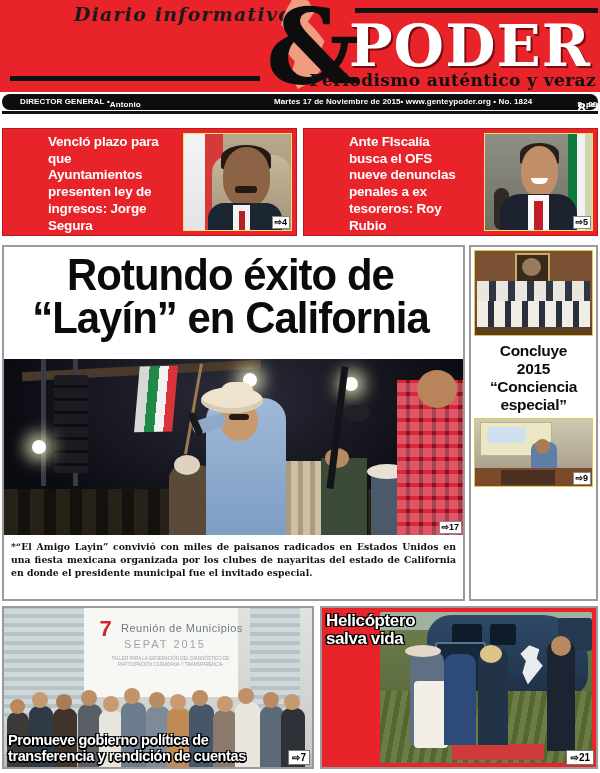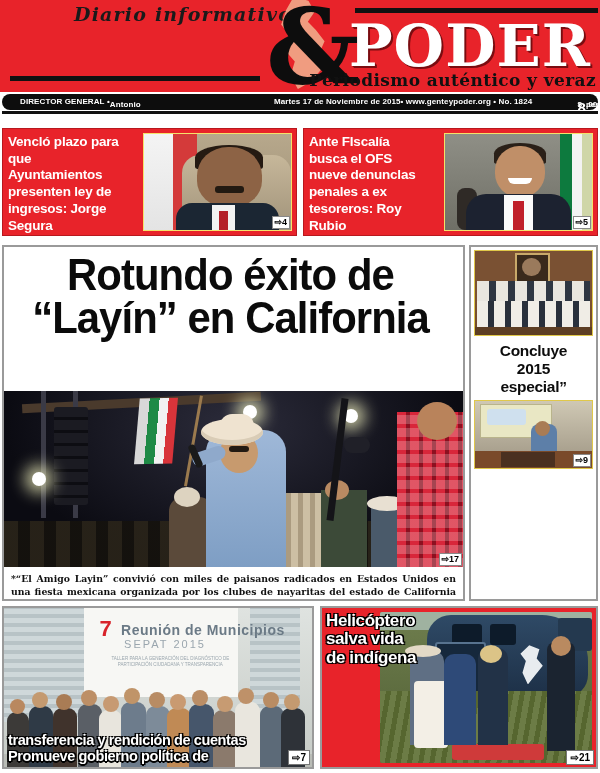--- a/index.html
+++ b/index.html
@@ -87,21 +87,21 @@
   .topbox {
     position: absolute; top: 0; width: 295px; height: 108px;
     background: #e8232a; border: 1px solid #b8181e;
     display: flex; align-items: stretch;
   }
   .topbox.left { left: 2px; }
   .topbox.right { left: 303px; }
   .topbox .tb-head {
     flex: 0 0 140px; padding: 5px 19px 3px 5px;
     font-size: 13.5px; font-weight: 700; color: #fff;
-    line-height: 1.24; letter-spacing: -0.2px;
+    line-height: 1.24; letter-spacing: -0.2px; margin-left: 40px;
   }
   .topbox .tb-photo {
     position: relative; flex: 1 1 auto; margin: 4px 4px 4px 0;
     border: 1px solid #f5e26a; overflow: hidden;
   }
   .pageref {
     position: absolute; right: 1px; bottom: 1px;
     background: #fff; color: #000; font-size: 9px; font-weight: 700;
     padding: 0 2px 0 1px; line-height: 11px; border: 1px solid #888;
     white-space: nowrap;
@@ -141,21 +141,21 @@
   .ph-roy .shirt{ position:absolute; left:40%; top:64%; width:20%; height:36%; background:#fafafa;}
   .ph-roy .tie  { position:absolute; left:46%; top:70%; width:8%; height:30%; background:#c01f2a;}
   .ph-roy .chair{ position:absolute; left:8%; top:56%; width:14%; height:44%; background:#2f2a26; border-radius:8px;}
 
   
   .mainblock {
     position: absolute; left: 2px; top: 245px; width: 463px; height: 356px;
     border: 2px solid #9a9a9a; background: #fff; overflow: hidden;
   }
   .main-head {
-    position: relative; height: 144px; padding: 2px 12px 0 6px; text-align: center;
+    position: relative; height: 112px; padding: 2px 12px 0 6px; text-align: center;
   }
   .main-head .l1, .main-head .l2 {
     font-family: "Liberation Sans", sans-serif;
     font-weight: 700; color: #0b0b0b; letter-spacing: -1px;
     line-height: 0.96; white-space: nowrap;
     transform: scaleX(0.93); transform-origin: 50% 50%;
   }
   .main-head .l1 { font-size: 45px; padding-top: 4px; }
   .main-head .l2 { font-size: 45px; }
   .main-photo { position: relative; height: 176px; overflow: hidden; background:#0a0a12; }
@@ -259,21 +259,21 @@
   }
   
   .ph-grp { position:absolute; inset:0; background: linear-gradient(#dfe3e0,#c6cbc6); }
   .ph-grp .blinds{position:absolute; left:0; top:0; width:26%; height:72%;
         background: repeating-linear-gradient(0deg,#cfd8da 0 5px,#b8c3c6 5px 9px);}
   .ph-grp .blinds2{position:absolute; right:4%; top:0; width:16%; height:72%;
         background: repeating-linear-gradient(0deg,#cfd8da 0 5px,#b8c3c6 5px 9px);}
   .ph-grp .banner{position:absolute; left:26%; top:0; width:50%; height:56%; background:#f7f7f4;}
   .ph-grp .seven{position:absolute; left:31%; top:5%; font-size:22px; font-weight:700; color:#d8232a;
         font-family:"Liberation Sans",sans-serif;}
-  .ph-grp .btxt1{position:absolute; left:38%; top:9%; font-size:14px; color:#6b7a86; letter-spacing:.5px;font-weight:bold;}
+  .ph-grp .btxt1{position:absolute; left:38%; top:9%; font-size:11px; color:#6b7a86; letter-spacing:.5px;}
   .ph-grp .btxt2{position:absolute; left:39%; top:19%; font-size:11px; color:#9aa6ae; letter-spacing:2px;}
   .ph-grp .btxt3{position:absolute; left:31%; top:30%; width:46%; font-size:4.5px; color:#9aa6ae; text-align:center; line-height:1.5;}
   .ph-grp .people{position:absolute; left:0; bottom:0; width:100%; height:62%;}
   .ph-grp .pp{position:absolute; bottom:0; border-radius:9px 9px 0 0;}
   .ph-grp .hh{position:absolute; border-radius:50%;}
   .ph-grp .floor{position:absolute; left:0; bottom:0; width:100%; height:8%; background:#b9bcb6;}
 
   
   .br-head {
     position: absolute; left: 4px; top: 4px; width: 124px; z-index: 3;
@@ -424,20 +424,21 @@
           <div class="portrait"></div>
           <div class="phead"></div>
         <div class="rowback"></div>
           <div class="rowfront"></div>
           <div class="floor"></div>
       </div>
     </div>
     <div class="sb-head">
       <div>Concluye</div>
       <div>2015</div>
+      <div>“Conciencia</div>
       <div>especial”</div>
     </div>
     <div class="sb-photo-bot">
       <div class="ph-pod">
         <div class="screen"></div>
           <div class="slide"></div>
         <div class="man"></div>
           <div class="mhead"></div>
         <div class="desk"></div>
           <div class="desk2"></div>
@@ -483,22 +484,22 @@
             <div class="pp" style="left:75%; width:25px; height:66%; background:#e9e6de;"></div>
             <div class="hh" style="left:76%; bottom:64%; width:16px; height:16px; background:#be9169;"></div>
             <div class="pp" style="left:83%; width:24px; height:62%; background:#5c6a78;"></div>
             <div class="hh" style="left:84%; bottom:60%; width:16px; height:16px; background:#b98c63;"></div>
             <div class="pp" style="left:90%; width:24px; height:60%; background:#2e3238;"></div>
             <div class="hh" style="left:91%; bottom:58%; width:16px; height:16px; background:#c49a70;"></div>
           </div>
         </div>
       </div>
       <div class="bl-caption">
+        <div>Promueve gobierno política de</div>
         <div>transferencia y rendición de cuentas</div>
-        <div>Promueve gobierno política de</div>
       </div>
       <div class="pageref-dark"><span>⇨</span><span>7</span></div>
     </div>
 
     <div class="botbox right">
       <div class="br-photo">
         <div class="ph-heli">
           <div class="sky"></div>
           <div class="body"></div>
             <div class="tail"></div>
@@ -514,20 +515,19 @@
           <div class="p2"></div>
           <div class="p3"></div>
             <div class="blonde"></div>
           <div class="cop"></div>
             <div class="cophead"></div>
         </div>
       </div>
       <div class="br-head">
         <div>Helicóptero</div>
         <div>salva vida</div>
-        <div>de indígena</div>
       </div>
       <div class="pageref-dark"><span>⇨</span><span>21</span></div>
     </div>
 
   </div>
 
 </div>
 
 </body></html>

